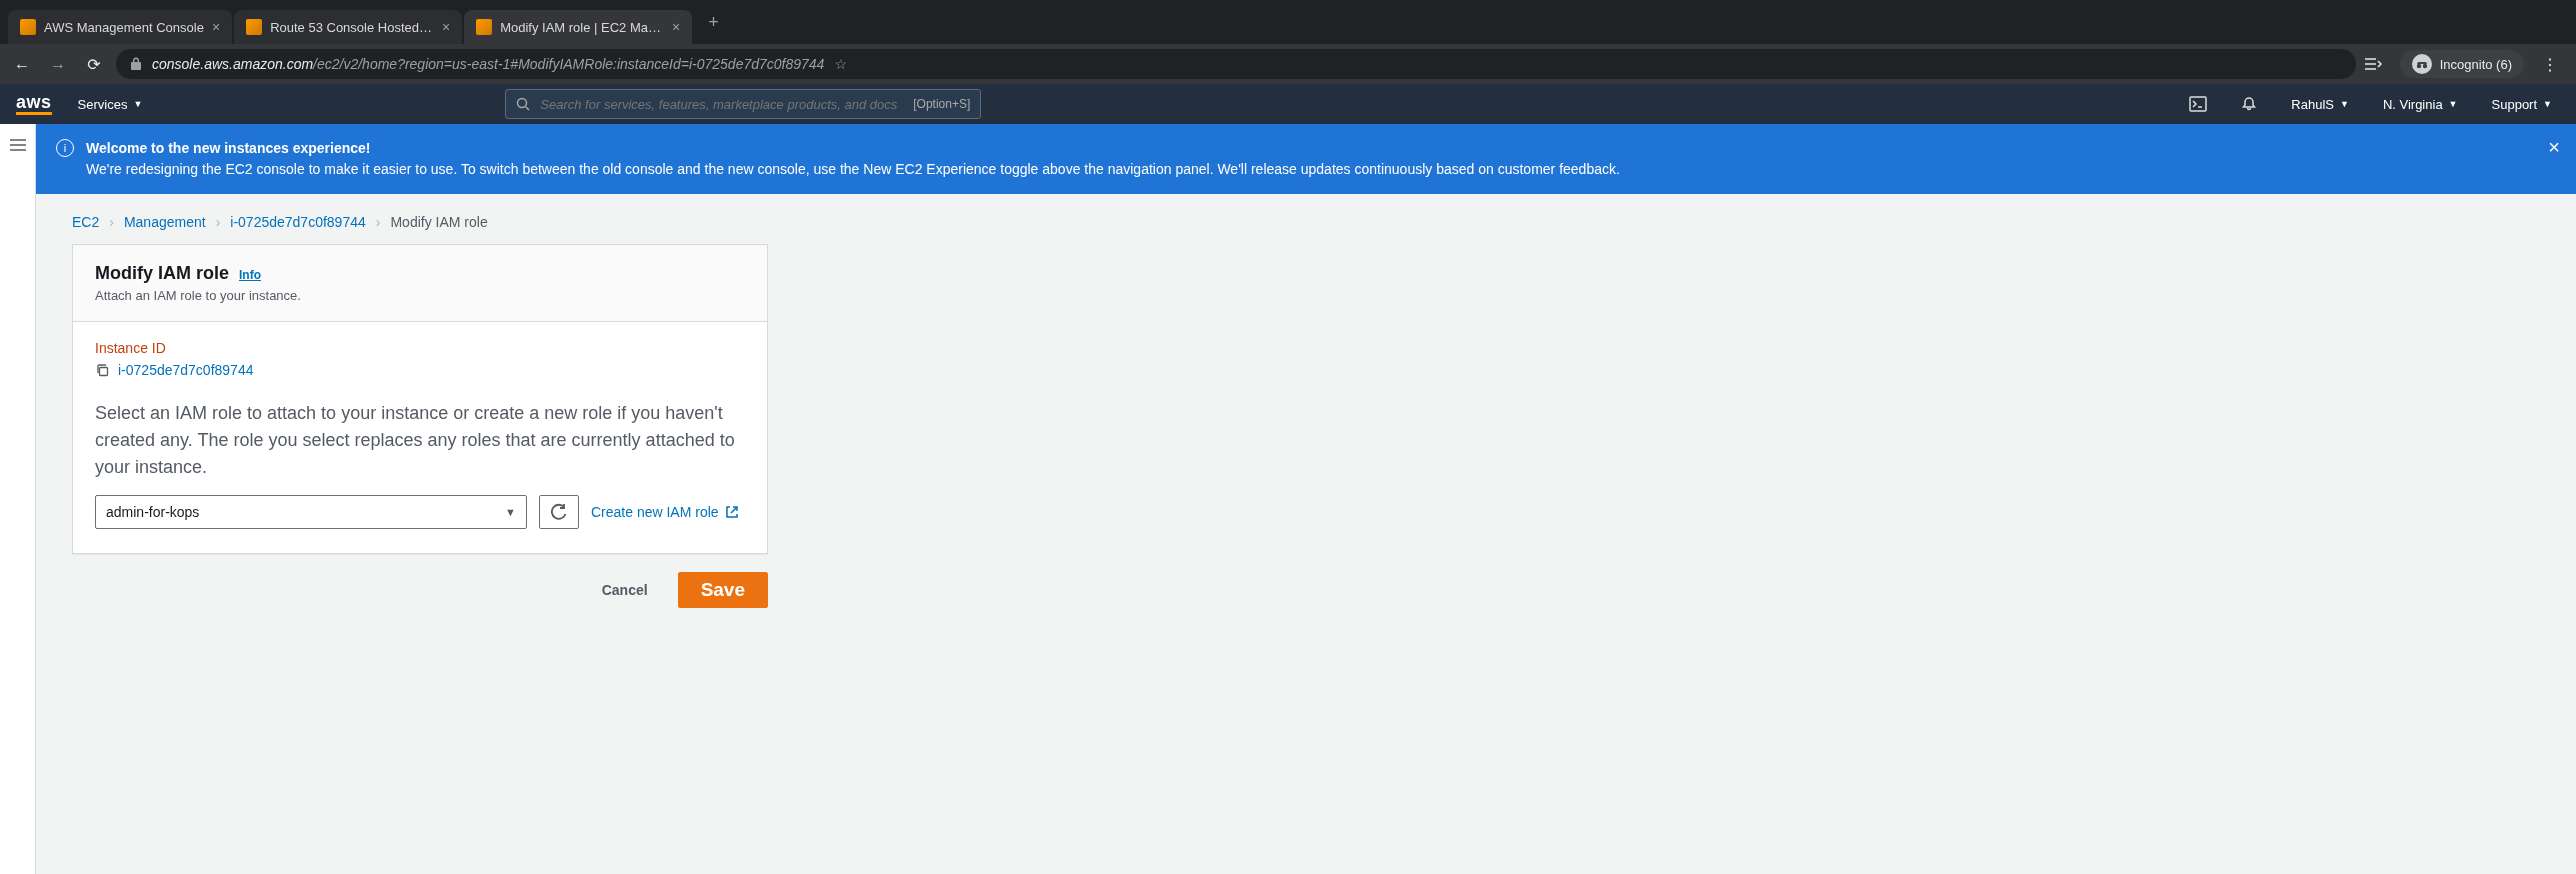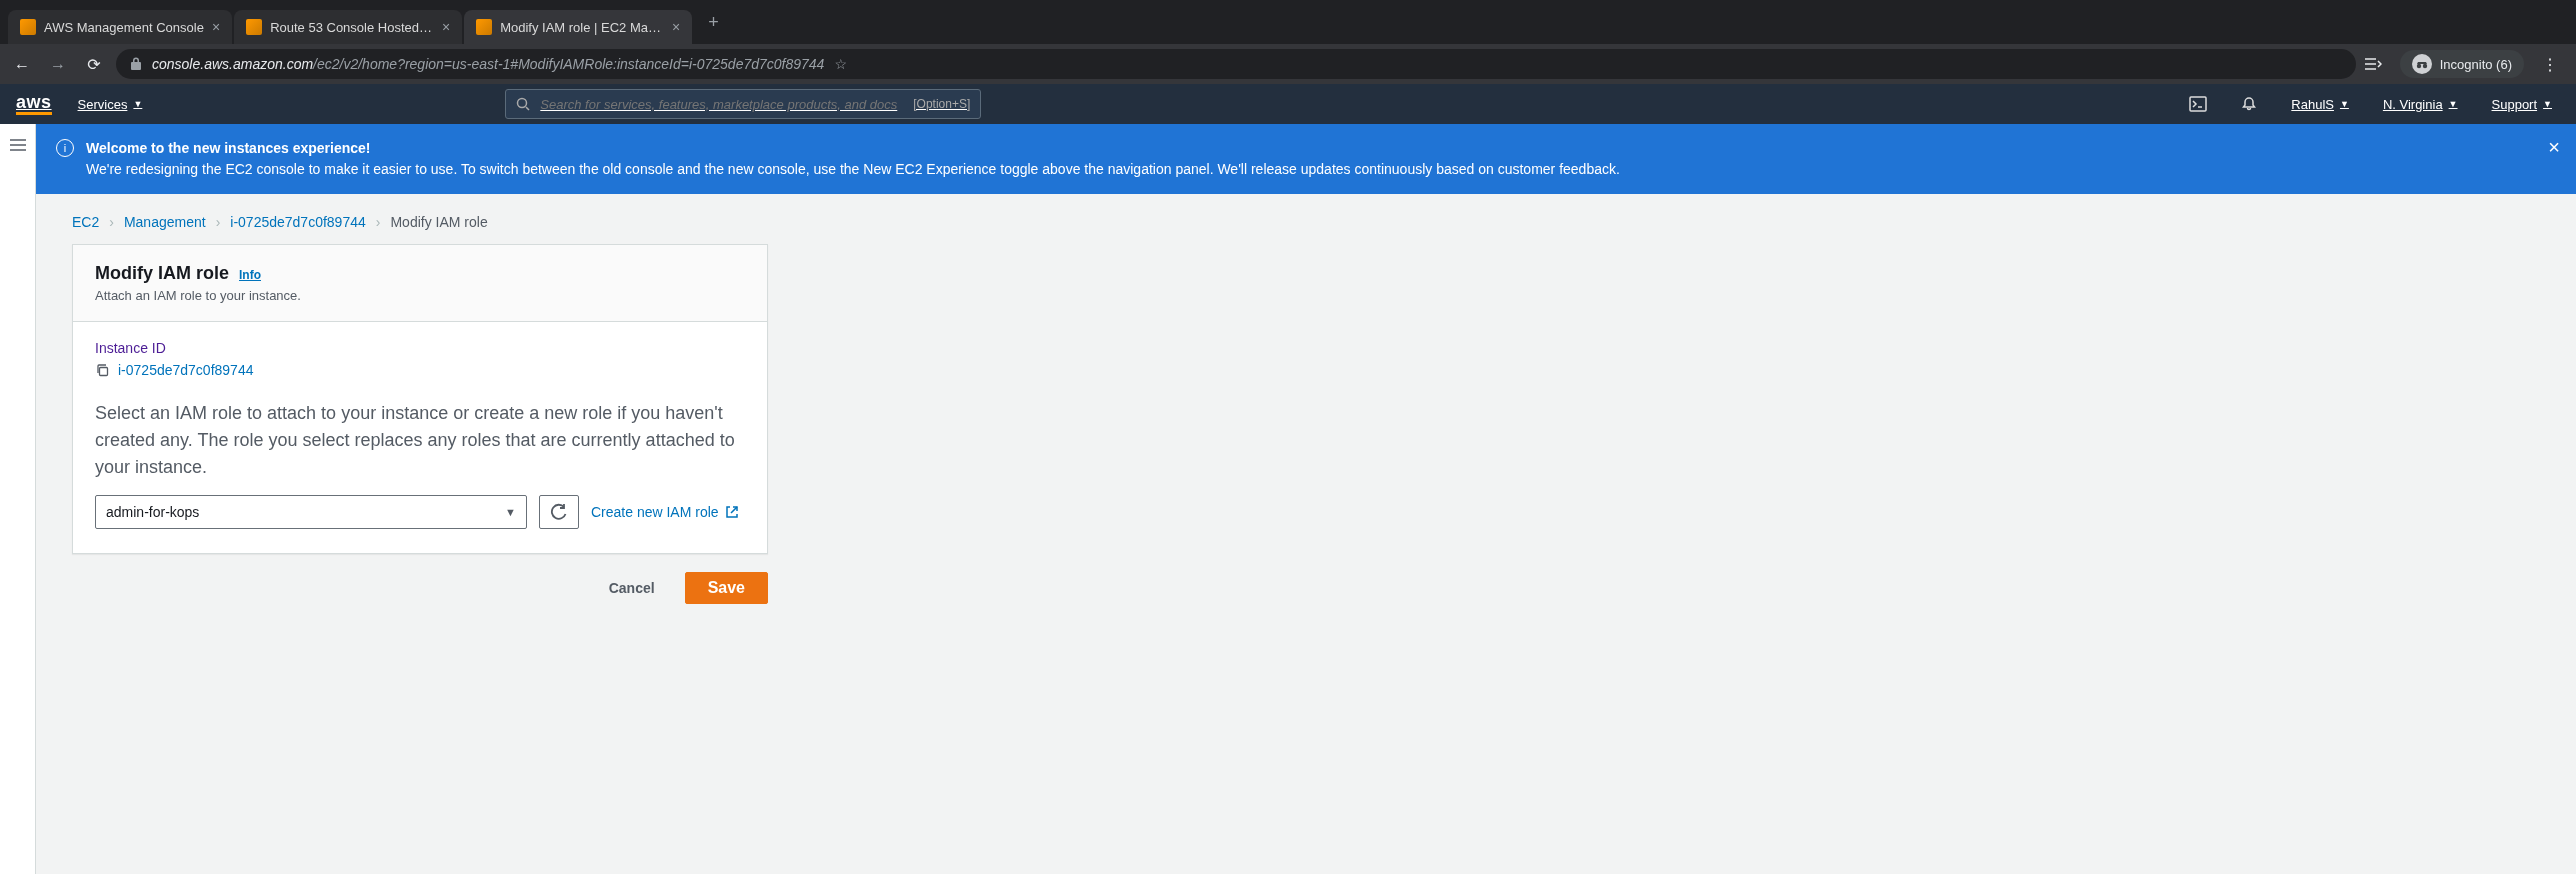--- a/index.html
+++ b/index.html
@@ -16,21 +16,21 @@
 .nav-btn { color: #9aa0a6; width: 28px; text-align: center; font-size: 16px; }
 .nav-btn.active { color: #e8eaed; }
 .url-box { flex: 1; background: #202124; border-radius: 20px; height: 30px; display: flex; align-items: center; padding: 0 14px; color: #9aa0a6; font-size: 14px; gap: 10px; }
 .url-text { display: flex; font-style: italic; }
 .url-host { color: #e8eaed; }
 .url-path { color: #9aa0a6; }
 .incognito { display: flex; align-items: center; gap: 8px; color: #e8eaed; font-size: 13px; background: #3c4043; padding: 4px 12px; border-radius: 16px; }
 .incog-icon { width: 20px; height: 20px; background: #cfd1d4; border-radius: 50%; display: flex; align-items: center; justify-content: center; color: #3c4043; font-size: 12px; }
 .menu-dots { color: #e8eaed; padding: 0 10px; font-size: 16px; }
 
-.aws-header { background: #232f3e; height: 40px; display: flex; align-items: center; padding: 0 16px; color: #fff; font-size: 13px; gap: 18px; text-decoration: underline; }
+.aws-header { background: #232f3e; height: 40px; display: flex; align-items: center; padding: 0 16px; color: #fff; font-size: 13px; gap: 18px; }
 .aws-logo { font-family: Arial; font-weight: bold; font-size: 18px; color: #fff; letter-spacing: 0.5px; border-bottom: 3px solid #ff9900; padding-bottom: 1px; line-height: 1; }
 .services-btn { display: flex; align-items: center; gap: 6px; }
 .search-wrap { flex: 0 0 auto; margin-left: 337px; display: flex; align-items: center; background: #2a3b50; border: 1px solid #5b6b7a; border-radius: 3px; height: 30px; width: 476px; padding: 0 10px; color: #999; gap: 10px; position: relative; }
 .search-wrap input { flex: 1; background: transparent; border: 0; color: #ddd; font-style: italic; font-size: 13px; outline: none; }
 .search-hint { color: #aaa; font-size: 12px; font-style: normal; }
 .spacer { flex: 1; }
 .hdr-item { display: flex; align-items: center; gap: 6px; padding: 0 8px; }
 .caret { font-size: 9px; }
 
 .app-body { display: flex; background: #fff; height: calc(100% - 119px); }
@@ -44,34 +44,34 @@
 .crumbs { padding: 20px 36px 14px; font-size: 14px; color: #545b64; display: flex; align-items: center; gap: 10px; }
 .crumbs a { color: #0073bb; text-decoration: none; }
 .crumbs .sep { color: #aab7b8; }
 .panel { margin: 0 36px 18px; background: #fff; border: 1px solid #d5dbdb; box-shadow: 0 1px 1px rgba(0,0,0,0.05); max-width: 696px; }
 .panel-head { background: #fafafa; border-bottom: 1px solid #d5dbdb; padding: 18px 22px; }
 .panel-title-row { display: flex; align-items: baseline; gap: 10px; }
 .panel-title { font-size: 18px; font-weight: bold; color: #16191f; }
 .info-link { color: #0073bb; font-size: 12px; font-weight: bold; }
 .panel-sub { font-size: 13px; color: #545b64; margin-top: 4px; }
 .panel-body { padding: 18px 22px 24px; }
-.field-label { font-size: 14px; color: #4c1d95; font-weight: 500; margin-bottom: 6px; }
+.field-label { font-size: 14px; color: #c2410c; font-weight: 500; margin-bottom: 6px; }
 .instance-link { display: flex; align-items: center; gap: 8px; font-size: 14px; }
 .instance-link a { color: #0073bb; text-decoration: none; }
 .copy-ico { width: 15px; height: 15px; color: #545b64; }
 .field-block { margin-top: 22px; }
 .field-desc { font-size: 18px; color: #545b64; line-height: 1.5; margin-top: 2px; max-width: 654px; }
 .controls-row { display: flex; align-items: center; gap: 12px; margin-top: 14px; }
 .select { width: 432px; height: 34px; border: 1px solid #687078; border-radius: 2px; display: flex; align-items: center; justify-content: space-between; padding: 0 10px; font-size: 14px; color: #16191f; background: #fff; }
 .select .caret2 { color: #545b64; font-size: 11px; }
 .refresh-btn { width: 40px; height: 34px; border: 1px solid #687078; border-radius: 2px; display: flex; align-items: center; justify-content: center; background: #fff; color: #545b64; font-size: 16px; }
 .ext-link { color: #0073bb; font-size: 14px; text-decoration: none; display: flex; align-items: center; gap: 6px; }
 .actions-wrap { max-width: 696px; margin: 0 36px; display: flex; justify-content: flex-end; gap: 10px; }
 .btn-cancel { background: transparent; border: 0; color: #545b64; font-size: 14px; font-weight: bold; padding: 8px 20px; cursor: pointer; }
-.btn-save { background: #ec7211; border: 1px solid #ec7211; color: #fff; font-size: 16px; font-weight: bold; padding: 6px 22px; border-radius: 2px; cursor: pointer; }
+.btn-save { background: #ec7211; border: 1px solid #ec7211; color: #fff; font-size: 19px; font-weight: bold; padding: 6px 22px; border-radius: 2px; cursor: pointer; }
 svg { display: block; }
 </style>
 </head>
 <body>
 
 <div class="browser-tabs">
   <div class="tab">
     <span class="tab-icon"></span>
     <span class="tab-title">AWS Management Console</span>
     <span class="tab-close">×</span>

